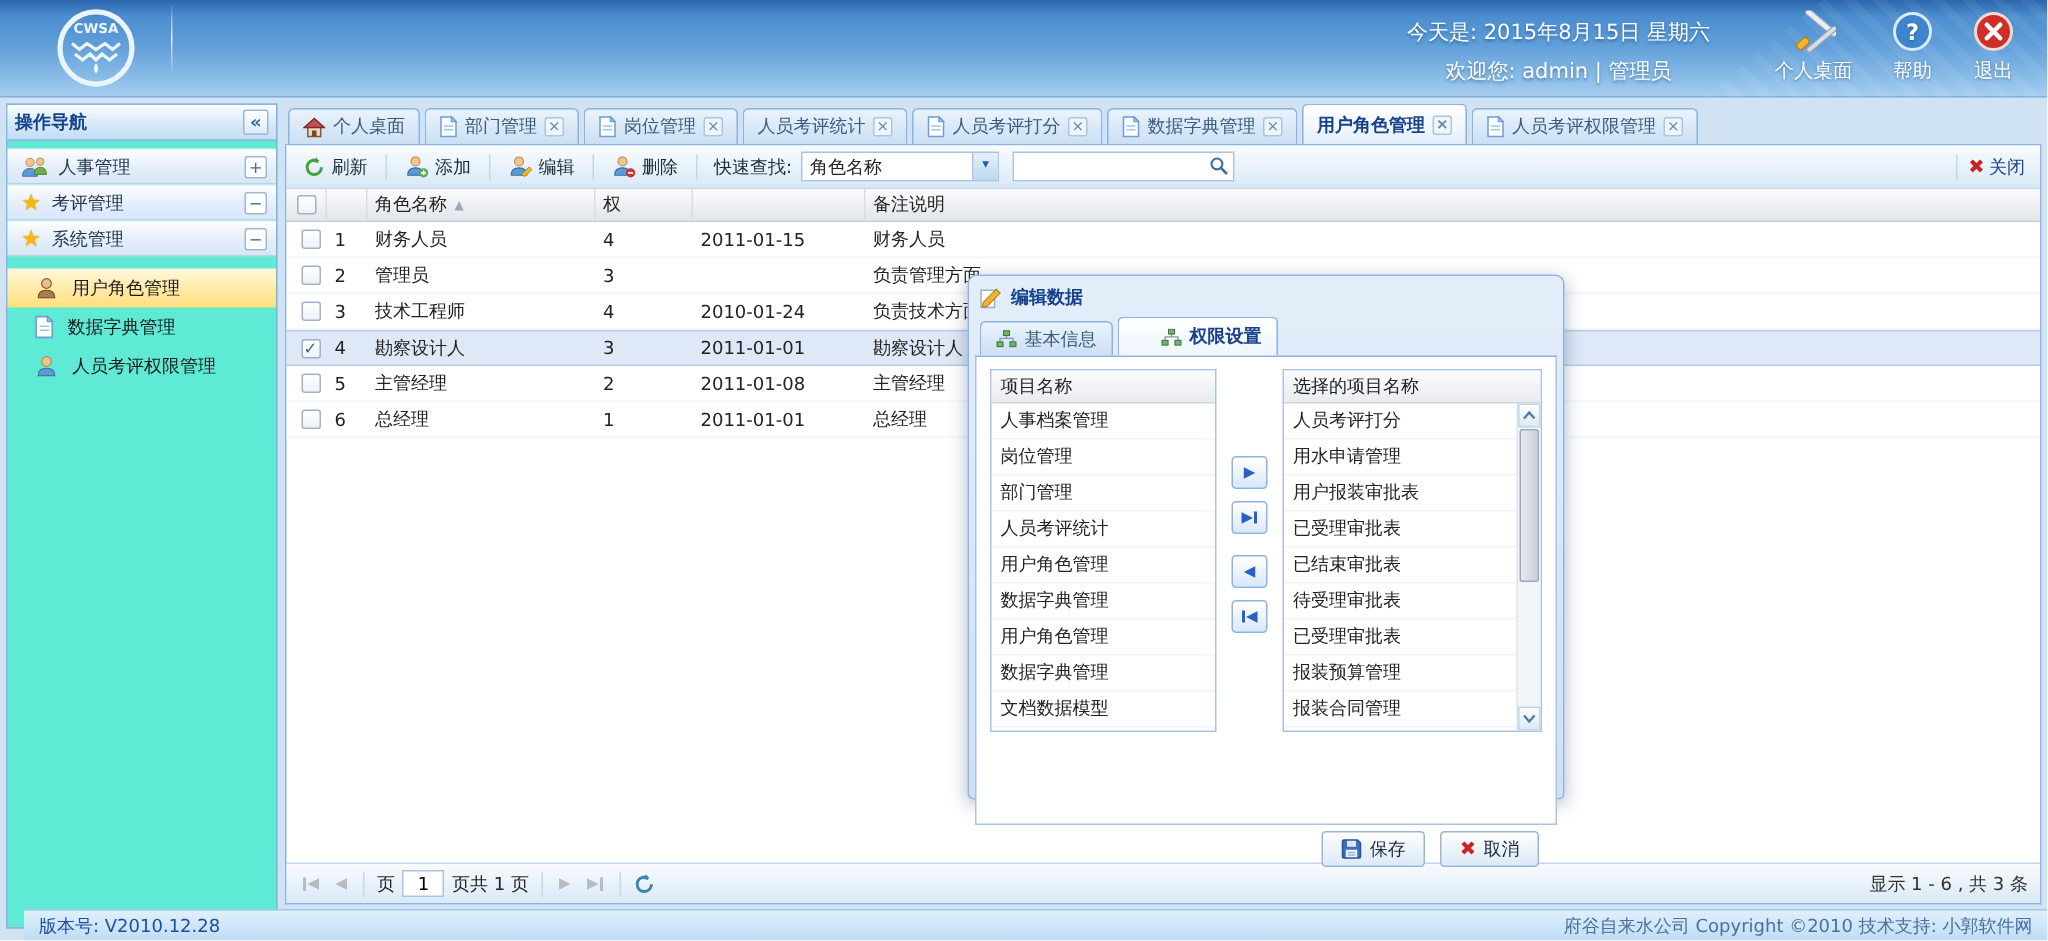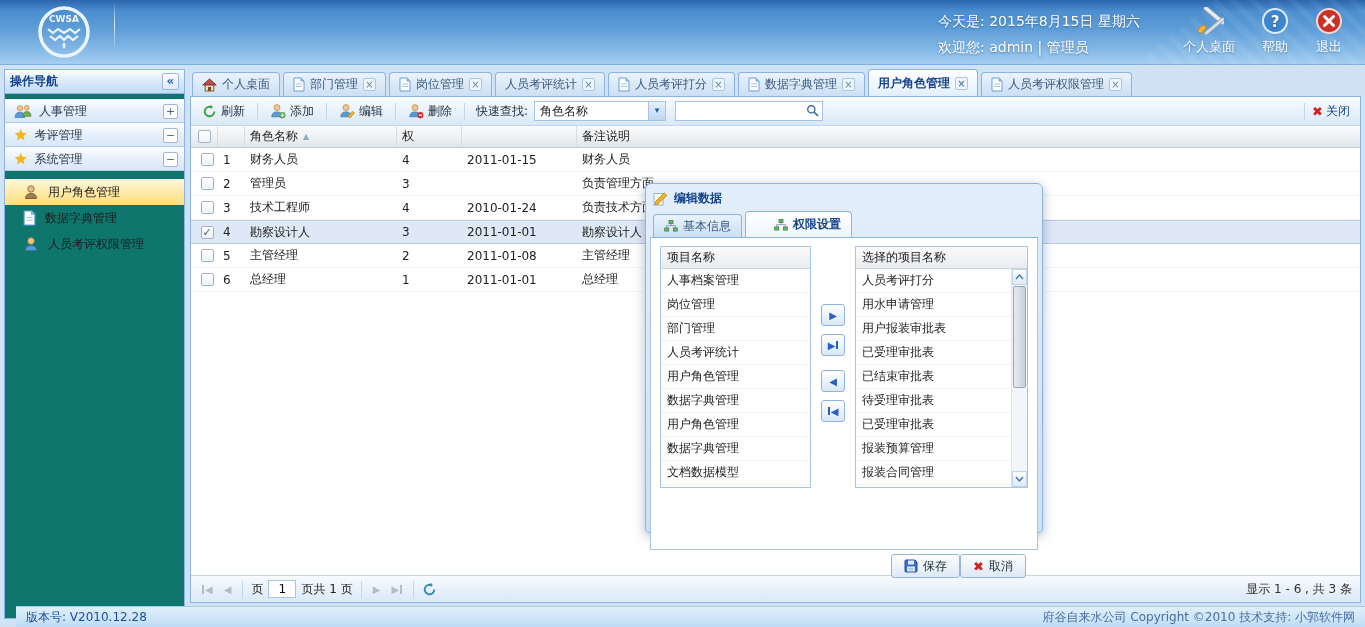--- a/index.html
+++ b/index.html
@@ -10,28 +10,28 @@
 .topbar { position:absolute; left:0; top:0; right:0; height:65px;
   background:linear-gradient(180deg,#2c66ad 0%,#4c8ecf 18%,#5e9dd8 45%,#85b9e6 78%,#a6cef0 100%);
   border-bottom:1px solid #7fb0dd; }
 .topbar::after { content:""; position:absolute; right:0; top:0; width:230px; height:65px;
   background:repeating-linear-gradient(45deg,rgba(255,255,255,.10) 0 6px,rgba(255,255,255,0) 6px 14px);
   clip-path:polygon(35% 0,100% 0,100% 100%,0 100%); opacity:.55; }
 .logo-wrap { position:absolute; left:36px; top:4px; display:flex; align-items:flex-start; gap:22px; }
 .logo-sep { width:1px; height:44px; background:linear-gradient(rgba(255,255,255,.1),rgba(255,255,255,.8),rgba(255,255,255,.1)); }
 .hdr-info { position:absolute; left:938px; top:13px; color:#fff; text-shadow:0 1px 2px rgba(20,60,110,.5); }
 .hdr-info .l1 { font-size:14px; margin-bottom:8px; }
-.hdr-info .l2 { font-size:14px; }
+.hdr-info .l2 { font-size:14px;text-align:center; }
 .hdr-actions { position:absolute; right:22px; top:7px; display:flex; gap:26px; }
 .hdr-act { display:flex; flex-direction:column; align-items:center; gap:3px; color:#fff; cursor:pointer;
   text-shadow:0 1px 2px rgba(20,60,110,.5); font-size:13px; z-index:2; }
 
 
 .sidebar { position:absolute; left:4px; top:69px; width:181px; bottom:8px;
-  border:1px solid #8db2e3; background:#0f766e; }
+  border:1px solid #8db2e3; background:#5eead4; }
 .sb-head { height:24px; background:linear-gradient(#fdfefe,#d6e8f9 55%,#c4ddf4); border-bottom:1px solid #8db2e3;
   display:flex; align-items:center; padding:0 5px; color:#15428b; font-weight:bold; }
 .sb-head .sp { flex:1; }
 .sb-collapse { width:17px; height:17px; border:1px solid #9cb8d6; border-radius:2px;
   background:linear-gradient(#fff,#dceafa); color:#2a66b0; font-weight:bold; text-align:center; line-height:15px; cursor:pointer; }
 .sb-groups { margin-top:5px; }
 .sb-group { height:24px; display:flex; align-items:center; gap:7px; padding:0 6px 0 9px;
   background:linear-gradient(#fdfeff,#e6effb 50%,#d8e7f7); border-top:1px solid #eef5fc; border-bottom:1px solid #b9d1e9; cursor:pointer; }
 .sb-group .glabel { flex:1; color:#26374d; }
 .sb-toggle { width:15px; height:15px; border:1px solid #9cb8d6; border-radius:2px; background:#fff;
@@ -128,21 +128,21 @@
   background:linear-gradient(#fdfefe,#dce9f6); border:1px solid #c0d4e8; cursor:pointer; }
 .vs-thumb { height:102px; margin:1px; border:1px solid #98a6b8; border-radius:2px;
   background:linear-gradient(90deg,#e7ebf0,#c6cfda); }
 .vs-track { flex:1; }
 .transfer { width:44px; display:flex; flex-direction:column; align-items:center; padding-top:58px; }
 .xfer { width:24px; height:22px; border:1px solid #8db2e3; border-radius:3px; cursor:pointer;
   background:linear-gradient(#ffffff,#d8e8f8); color:#2a5fc4; font-size:10px;
   display:inline-flex; align-items:center; justify-content:center; gap:1px; }
 .xbar { display:inline-block; width:2px; height:8px; background:#2a5fc4; }
 .mb8 { margin-bottom:8px; } .mb14 { margin-bottom:14px; }
-.dlg-footer { height:32px; display:flex; align-items:center; justify-content:flex-end; padding-right:12px; }
+.dlg-footer { height:32px; display:flex; align-items:center; justify-content:flex-end; gap:10px; padding-right:12px; }
 .dbtn { display:flex; align-items:center; gap:5px; height:24px; padding:0 12px; cursor:pointer;
   border:1px solid #98b5d7; border-radius:3px; background:linear-gradient(#fefefe,#dce9f6); color:#1c2b3a;
   box-shadow:0 1px 0 rgba(255,255,255,.8) inset; }
 svg { display:block; }
 </style>
 </head>
 <body>
 
 <div class="app">
 

